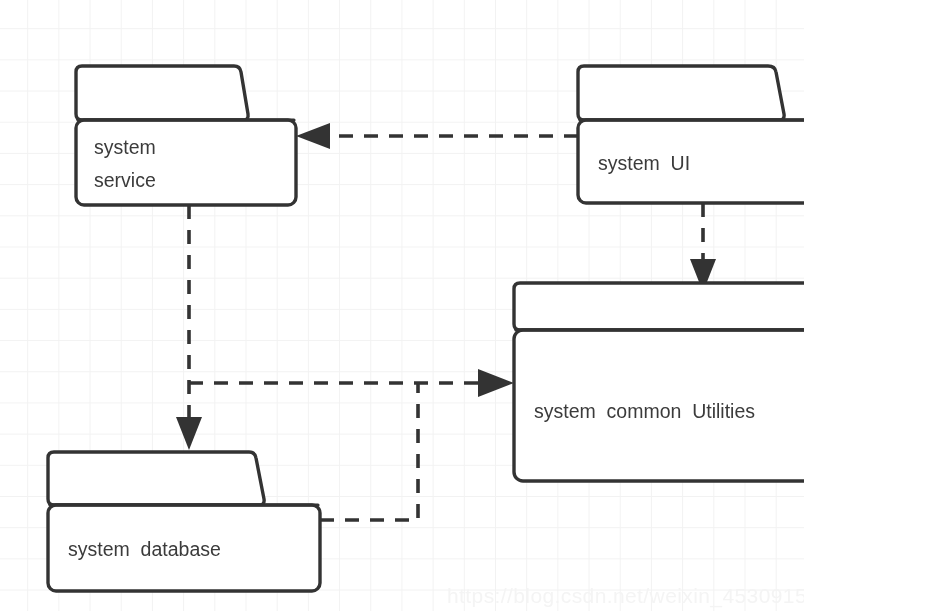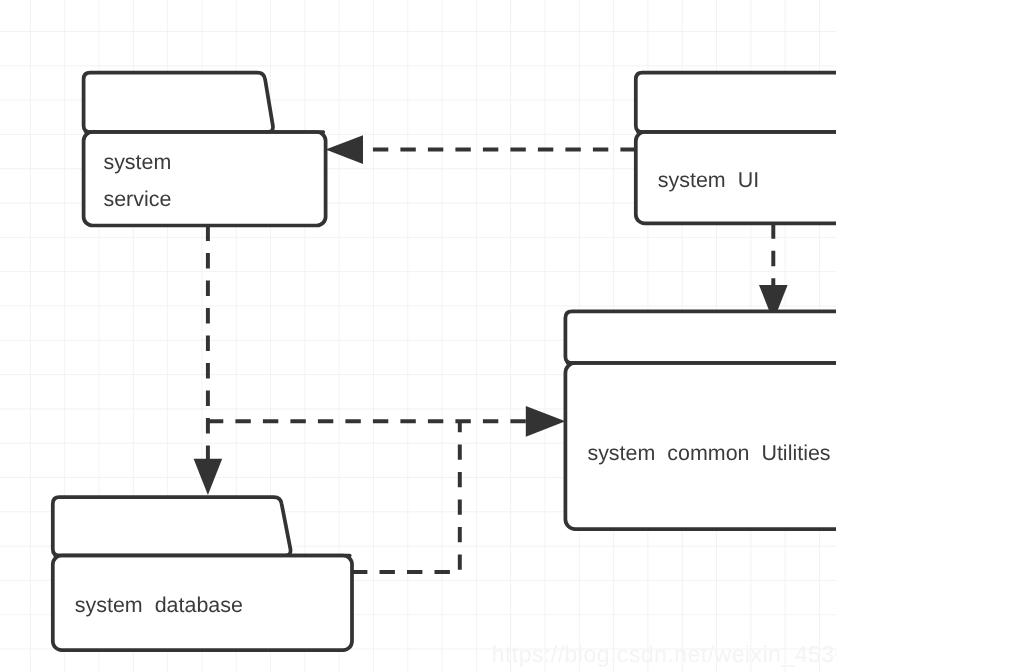--- a/index.html
+++ b/index.html
@@ -15,20 +15,21 @@
     position: relative;
     width: 760px;
     height: 611px;
     overflow: hidden;
     background-color: #ffffff;
     background-image:
       linear-gradient(to right, #f2f2f2 1px, transparent 1px),
       linear-gradient(to bottom, #f2f2f2 1px, transparent 1px);
     background-size: 31.2px 31.2px;
     background-position: -4px -3px;
+    padding-left: 44px;
   }
   #diagram-svg {
     position: absolute;
     left: 0;
     top: 0;
     width: 938px;
     height: 611px;
   }
   .pkg-label {
     fill: #3b3b3b;

